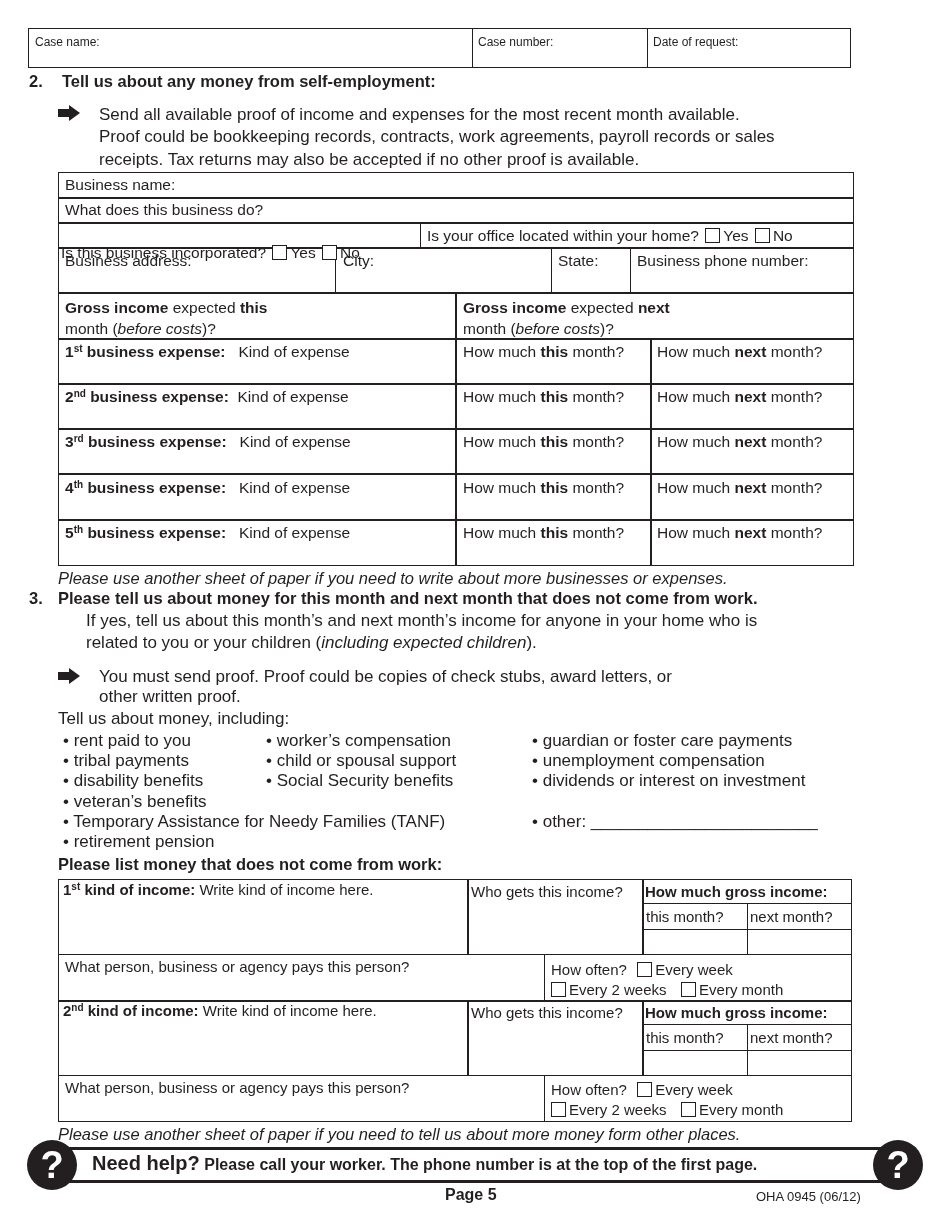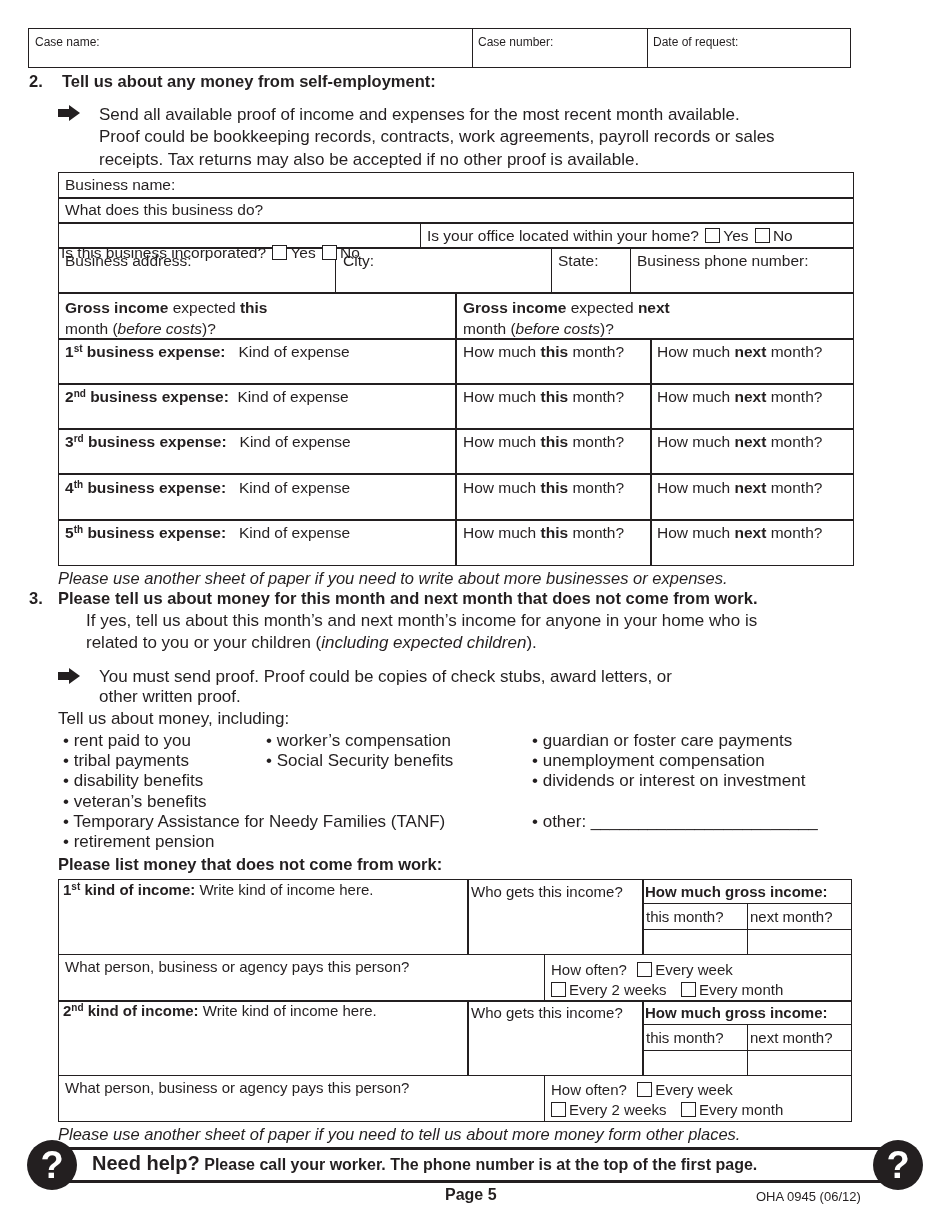--- a/index.html
+++ b/index.html
@@ -130,20 +130,21 @@
 <div class="bullets" style="left:63px;top:731px;">
   <div>• rent paid to you</div>
   <div>• tribal payments</div>
   <div>• disability benefits</div>
   <div>• veteran’s benefits</div>
   <div>• Temporary Assistance for Needy Families (TANF)</div>
   <div>• retirement pension</div>
 </div>
 <div class="bullets" style="left:266px;top:731px;">
   <div>• worker’s compensation</div>
+  <div>• child or spousal support</div>
   <div>• Social Security benefits</div>
 </div>
 <div class="bullets" style="left:532px;top:731px;">
   <div>• guardian or foster care payments</div>
   <div>• unemployment compensation</div>
   <div>• dividends or interest on investment</div>
   <div>&nbsp;</div>
   <div>•  other: ________________________</div>
 </div>
 

